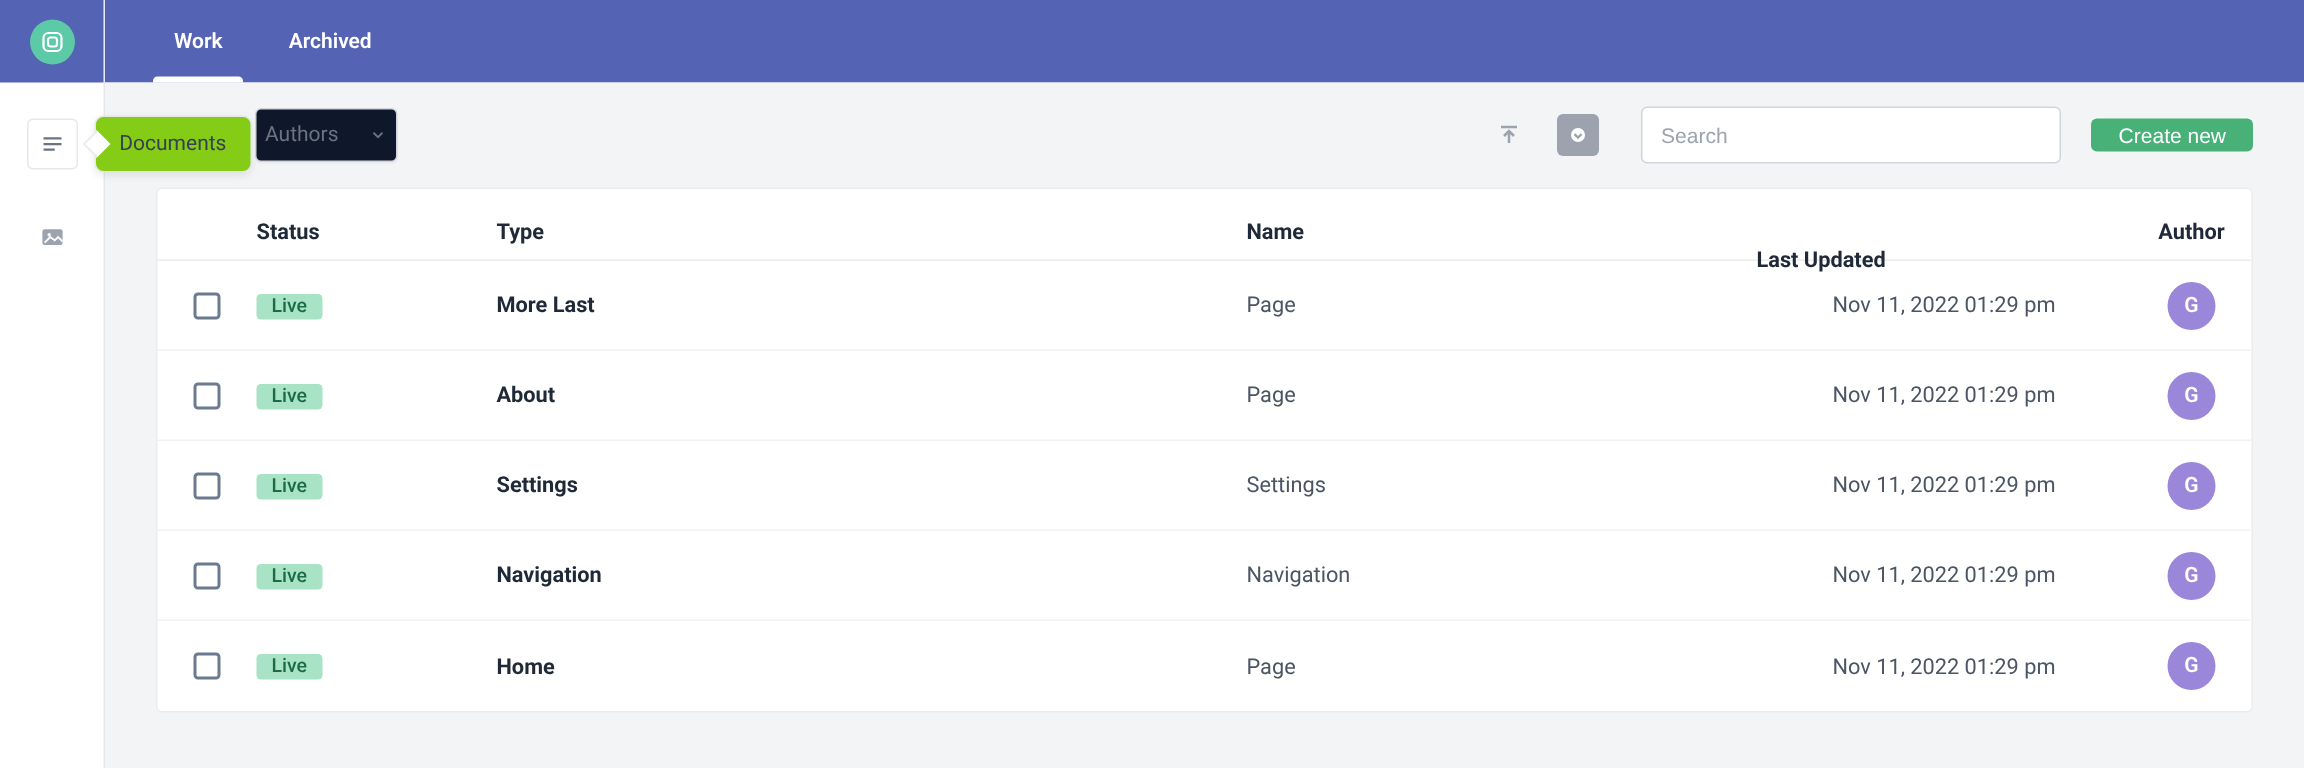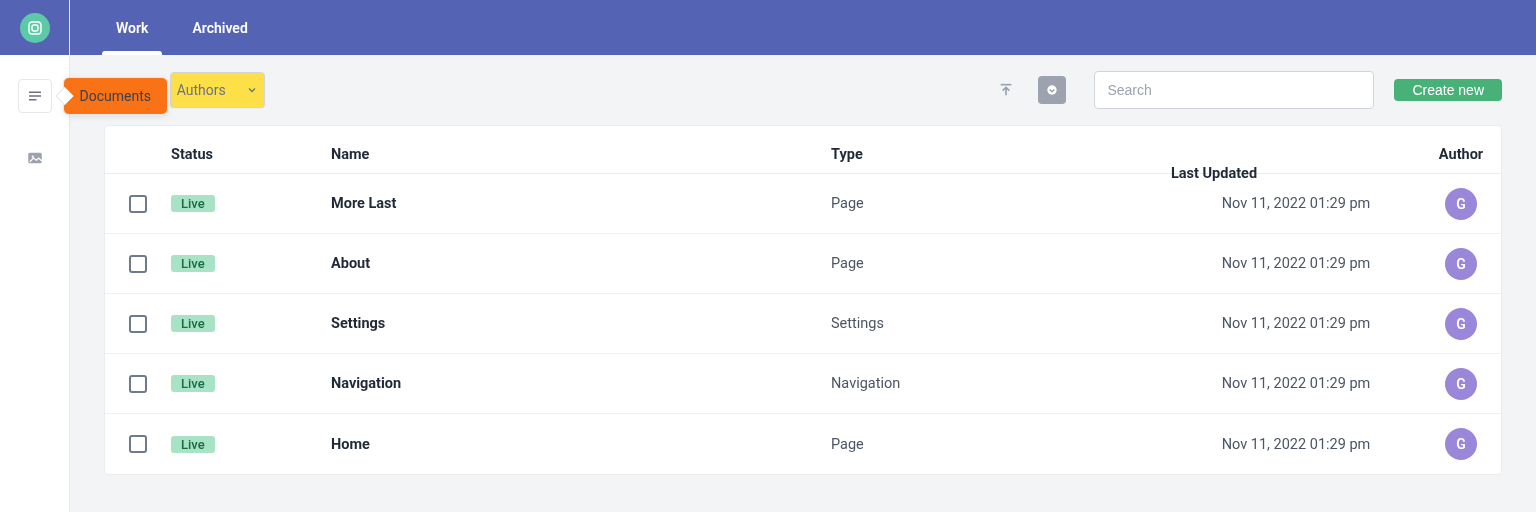--- a/index.html
+++ b/index.html
@@ -45,21 +45,21 @@
     color: #6b7280;
     cursor: pointer;
     position: relative;
   }
   .rail-icon-btn.plain { border: none; }
   .tooltip {
     position: absolute;
     left: 44px;
     top: 50%;
     transform: translateY(-50%);
-    background: #f97316;
+    background: #84cc16;
     border: 1px solid #e5e7eb;
     border-radius: 6px;
     box-shadow: 0 2px 6px rgba(0,0,0,0.08);
     padding: 10px 16px;
     font-size: 14px;
     color: #374151;
     white-space: nowrap;
   }
   .tooltip::before {
     content: "";
@@ -104,21 +104,21 @@
     padding: 0 34px;
     display: flex;
     align-items: center;
     gap: 10px;
     background: #f3f4f6;
   }
   .toolbar-left { display: flex; gap: 10px; align-items: center; }
   .filter-btn {
     height: 36px;
     padding: 0 6px;
-    background: #fde047;
+    background: #0f172a;
     border: 1px solid #d1d5db;
     border-radius: 4px;
     display: flex; align-items: center; gap: 20px;
     color: #6b7280;
     font-size: 14px;
     cursor: pointer;
     box-shadow: 0 1px 1px rgba(0,0,0,0.03);
   }
   .filter-btn.hidden { visibility: hidden; }
   .toolbar-spacer { flex: 1; }
@@ -287,22 +287,22 @@
       </div>
       <input class="search-input" placeholder="Search" style="">
       <button class="create-btn">Create new</button>
     </div>
 
     <div class="content-wrap">
       <div class="table">
         <div class="thead">
           <div class="cell cell-check"></div>
           <div class="cell hdr-status">Status</div>
+          <div class="cell hdr-type">Type</div>
           <div class="cell hdr-name">Name</div>
-          <div class="cell hdr-type">Type</div>
           <div class="cell hdr-updated">Last Updated</div>
           <div class="cell hdr-author">Author</div>
         </div>
         <div id="tbody">
             <div class="trow">
               <div class="cell cell-check">
                 <div class="checkbox"></div>
               </div>
               <div class="cell"><span class="status-pill">Live</span></div>
               <div class="cell name-cell">More Last</div>

